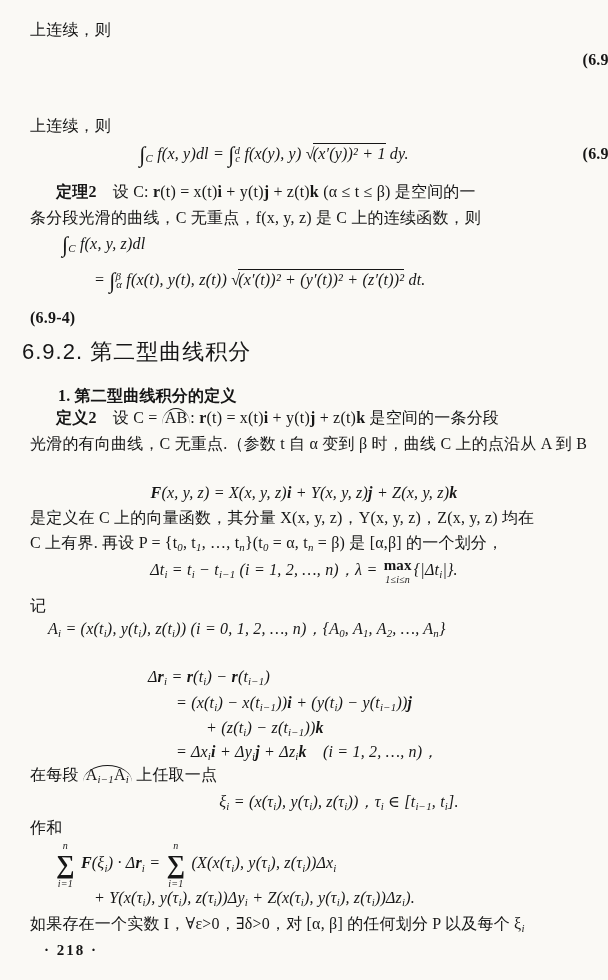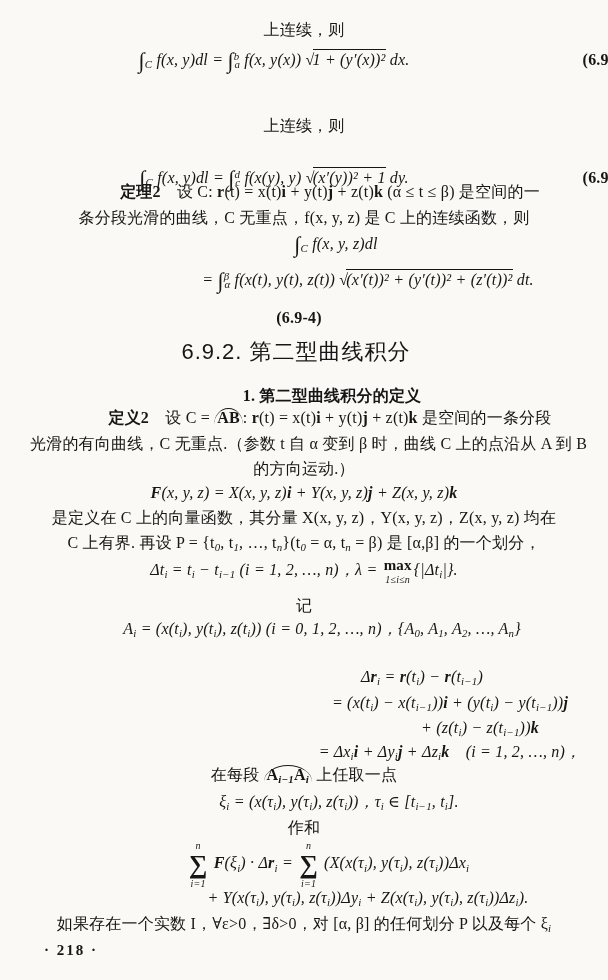--- a/index.html
+++ b/index.html
@@ -11,21 +11,20 @@
   .page{
     position:relative;width:608px;height:980px;
     background:#faf9f5;color:#161616;
     box-sizing:border-box;
   }
   .ln{
     position:absolute;left:30px;width:548px;
     font-size:16px;line-height:24px;
     letter-spacing:0.2px;
     white-space:nowrap;
-    text-align:center;
   }
   .f{font-style:italic;}
   .f b{font-weight:bold;}
   .center{text-align:center;}
   .right{padding-right:10px;box-sizing:border-box;}
   .h1{
     font-size:22px;font-weight:normal;left:22px;letter-spacing:1px;
     font-family:"Liberation Sans","DejaVu Sans",sans-serif;
   }
   .h2{font-weight:bold;left:58px;}
@@ -33,21 +32,20 @@
   sup,sub{font-size:68%;line-height:0;font-style:italic;}
   sup{vertical-align:0.5em;}
   sub{vertical-align:-0.3em;}
   sup + sub{margin-left:-0.45em;}
   .ol{border-top:1.3px solid #161616;padding-top:1px;margin-left:-2px;}
   .arc{
     display:inline-block;line-height:1.05;
     border-top:1.5px solid #161616;
     border-radius:50% 50% 0 0 / 90% 90% 0 0;
     padding:1px 3px 0 3px;
-    font-weight:bold;
   }
   .stk{
     display:inline-flex;flex-direction:column;align-items:center;
     vertical-align:middle;line-height:1;margin:0 2px;
   }
   .stk .st,.stk .sb{font-size:10px;line-height:1.1;font-style:italic;}
   .stk .sm{font-size:15px;line-height:1.05;font-style:normal;font-weight:bold;}
   .stk.big .sm{font-size:26px;font-weight:bold;}
   .eqlabel{
     position:absolute;right:10px;top:0;
@@ -61,21 +59,20 @@
   .intg{font-size:22px;line-height:0;vertical-align:-0.12em;font-style:normal;}
 </style>
 </head>
 <body>
 
 <div class="page">
 
   <div class="ln" style="top:18px">上连续，则</div>
 
   <div class="ln eqwrap center" style="top:48px;padding-right:60px;box-sizing:border-box">
-    <span class="f"><span class="intg">∫</span><sub>C</sub> f(x, y)dl = <span class="intg">∫</span><sup>b</sup><sub>a</sub> f(x, y(x)) √<span class="ol">1 + (y′(x))²</span> dx.</span>
     <span class="eqlabel" style="right:-50px">(6.9-2)</span>
   </div>
 
   <div class="ln" style="top:114px">上连续，则</div>
 
   <div class="ln eqwrap center" style="top:142px;padding-right:60px;box-sizing:border-box">
     <span class="f"><span class="intg">∫</span><sub>C</sub> f(x, y)dl = <span class="intg">∫</span><sup>d</sup><sub>c</sub> f(x(y), y) √<span class="ol">(x′(y))² + 1</span> dy.</span>
     <span class="eqlabel" style="right:-50px">(6.9-3)</span>
   </div>
 
@@ -84,21 +81,20 @@
 
   <div class="ln f" style="top:232px;left:62px"><span class="intg">∫</span><sub>C</sub> f(x, y, z)dl</div>
   <div class="ln f" style="top:268px;left:94px">= <span class="intg">∫</span><sup>β</sup><sub>α</sub> f(x(t), y(t), z(t)) √<span class="ol">(x′(t))² + (y′(t))² + (z′(t))²</span> dt.</div>
   <div class="ln right" style="top:306px;font-weight:bold">(6.9-4)</div>
 
   <div class="ln h1" style="top:340px">6.9.2. 第二型曲线积分</div>
   <div class="ln h2" style="top:384px">1. 第二型曲线积分的定义</div>
 
   <div class="ln ind" style="top:406px"><b>定义2</b>　设 C = <span class="arc">AB</span>: <b>r</b>(t) = x(t)<b>i</b> + y(t)<b>j</b> + z(t)<b>k</b> 是空间的一条分段</div>
   <div class="ln" style="top:432px">光滑的有向曲线，C 无重点.（参数 t 自 α 变到 β 时，曲线 C 上的点沿从 A 到 B</div>
-  <div class="ln" style="top:457px">的方向运动.）</div>
 
   <div class="ln f center" style="top:481px"><b>F</b>(x, y, z) = X(x, y, z)<b>i</b> + Y(x, y, z)<b>j</b> + Z(x, y, z)<b>k</b></div>
 
   <div class="ln" style="top:506px">是定义在 C 上的向量函数，其分量 X(x, y, z)，Y(x, y, z)，Z(x, y, z) 均在</div>
   <div class="ln" style="top:531px">C 上有界. 再设 P = {t<sub>0</sub>, t<sub>1</sub>, …, t<sub>n</sub>}(t<sub>0</sub> = α, t<sub>n</sub> = β) 是 [α,β] 的一个划分，</div>
 
   <div class="ln f center" style="top:558px">Δt<sub>i</sub> = t<sub>i</sub> − t<sub>i−1</sub> (i = 1, 2, …, n)，λ = <span class="stk">
         <span class="st"></span>
         <span class="sm">max</span>
         <span class="sb">1≤i≤n</span>

